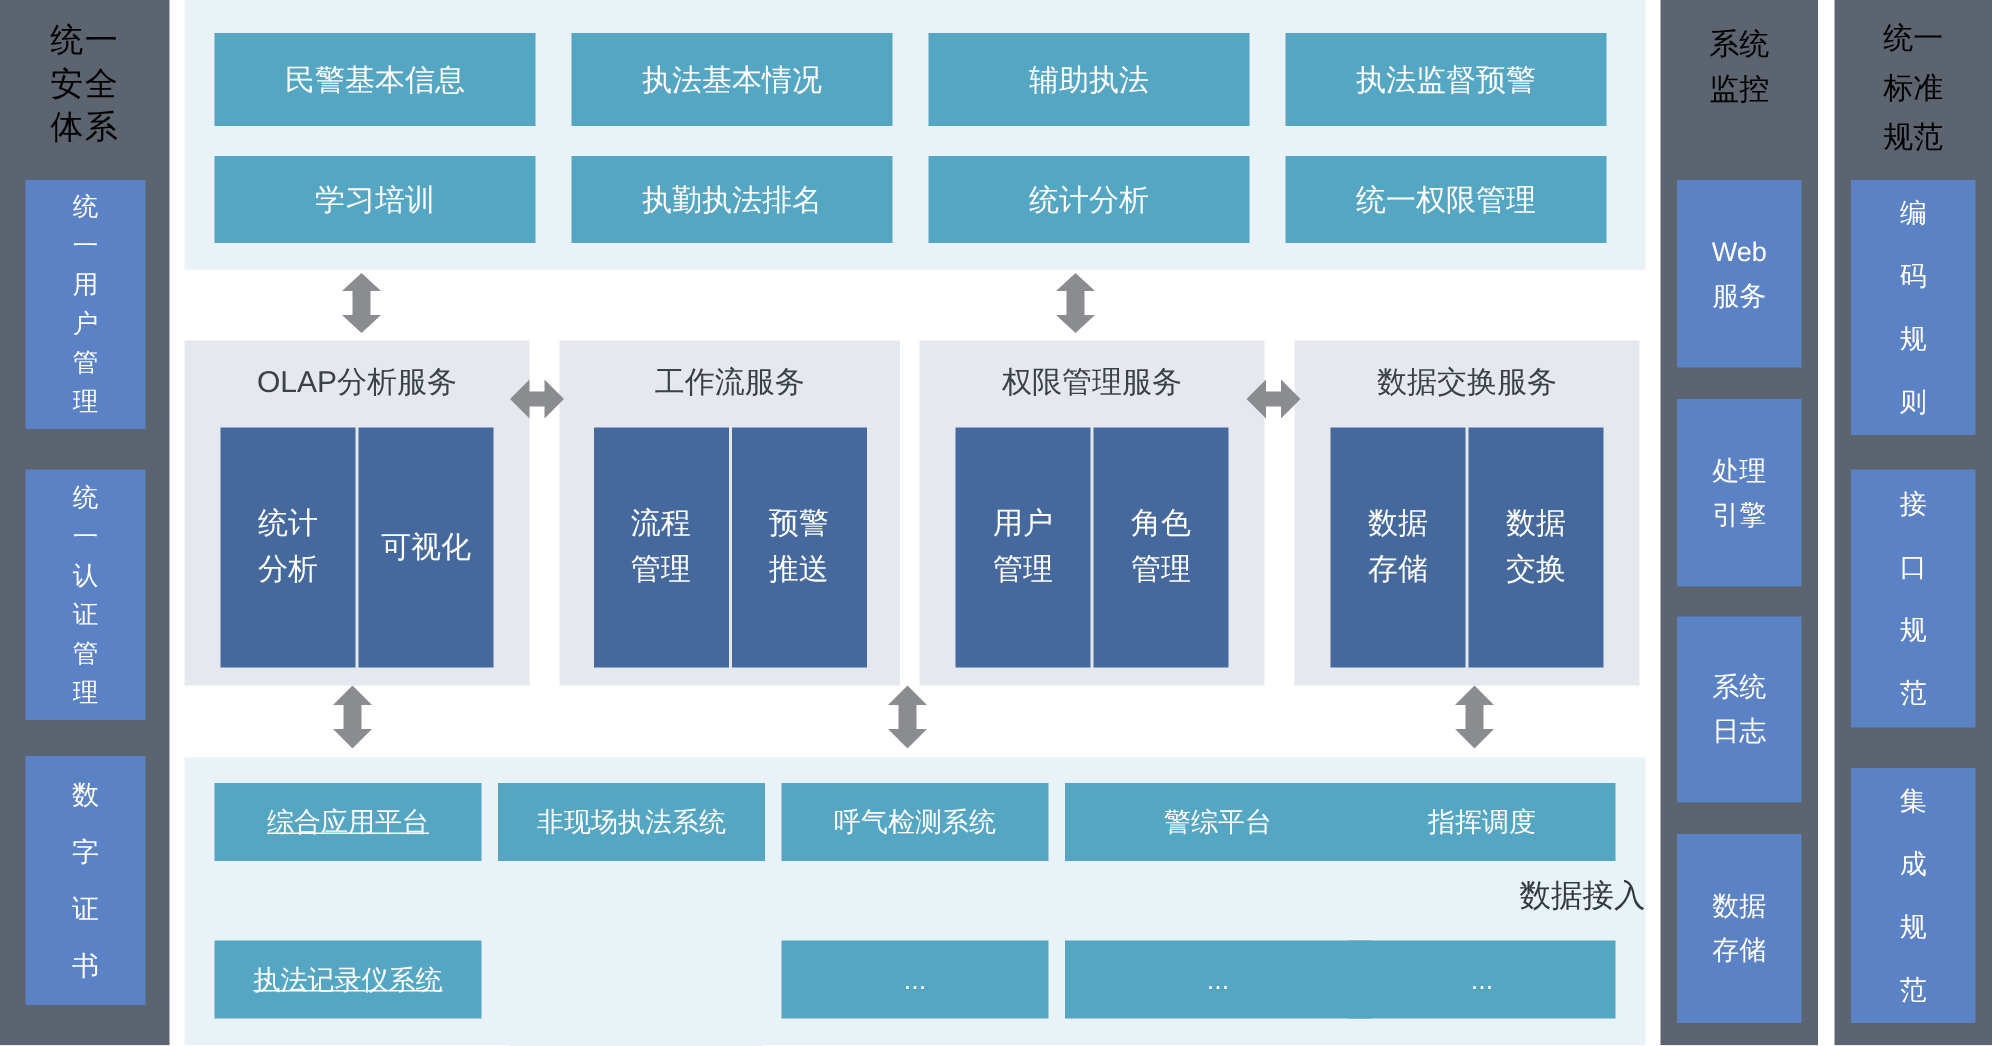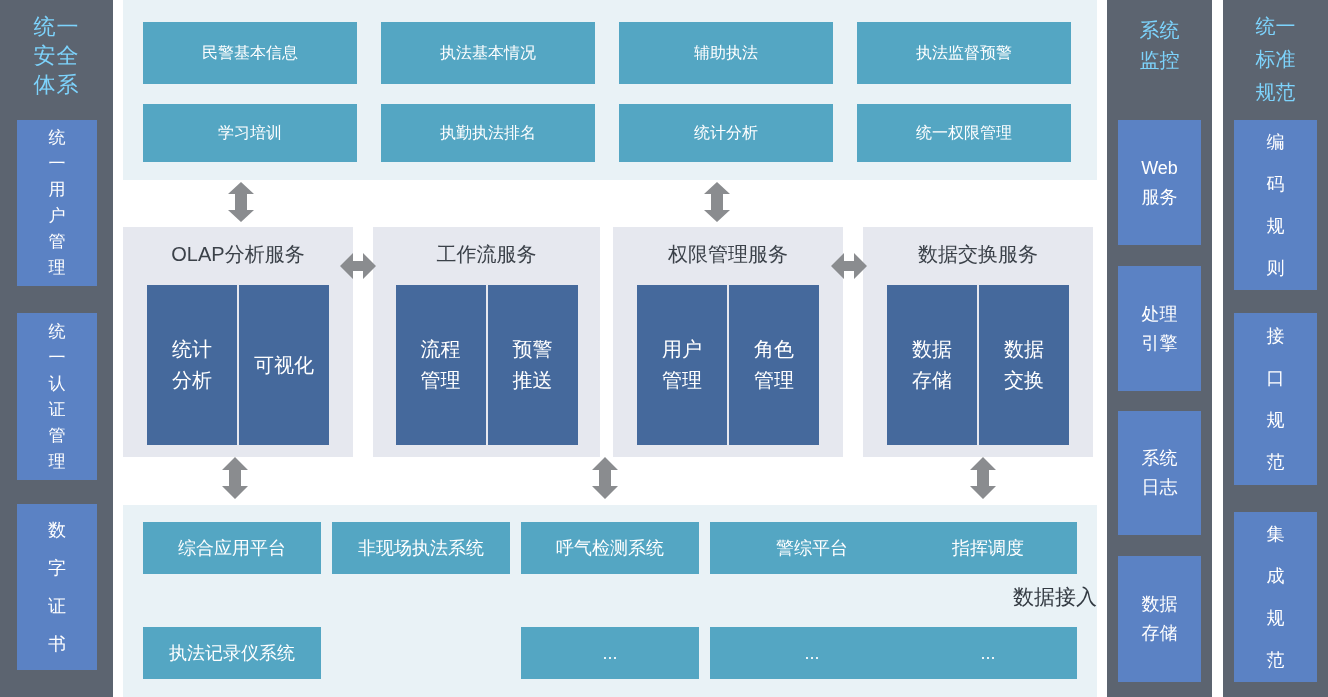--- a/index.html
+++ b/index.html
@@ -7,21 +7,21 @@
   .page {
     position:relative; width:1328px; height:697px; background:#ffffff;
     font-family:"Liberation Sans", sans-serif; overflow:hidden;
   }
   
   .slate-col { position:absolute; top:0; height:697px; background:#5c6470; }
   .col-left   { left:0;     width:113px; }
   .col-mon    { left:1107px; width:105px; }
   .col-std    { left:1223px; width:105px; }
   .col-title {
-    position:absolute; left:0; width:100%; text-align:center; color:#7dd3fc;
+    position:absolute; left:0; width:100%; text-align:center; color:#000000;
     white-space:pre-line;
   }
   .col-left .col-title { top:12px; font-size:22px; line-height:29px; letter-spacing:1px; }
   .col-mon  .col-title { top:15px; font-size:20px; line-height:30px; }
   .col-std  .col-title { top:10px; font-size:20px; line-height:33px; }
 
   .blue-box {
     position:absolute; background:#5b82c4; color:#ffffff;
     display:flex; align-items:center; justify-content:center;
     text-align:center; white-space:pre-line;
@@ -43,33 +43,33 @@
   .s-item-1 { top:313px; height:172px; }
   .s-item-2 { top:512px; height:170px; }
 
   
   .band-top    { position:absolute; left:123px; top:0;     width:974px; height:180px; background:#e9f2f6; }
   .band-bottom { position:absolute; left:123px; top:505px; width:974px; height:192px; background:#e9f2f6; }
 
   .teal-box {
     position:absolute; background:#54a6c3; color:#ffffff;
     display:flex; align-items:center; justify-content:center;
-    text-align:center; font-size:16px;
+    text-align:center; font-size:20px;
   }
   .band-top .row-0 { top:22px;  height:62px; }
   .band-top .row-1 { top:104px; height:58px; }
   .band-top .c-0 { left:20px;  width:214px; }
   .band-top .c-1 { left:258px; width:214px; }
   .band-top .c-2 { left:496px; width:214px; }
   .band-top .c-3 { left:734px; width:214px; }
 
   .band-bottom .teal-box { font-size:18px; height:52px; }
   .band-bottom .row-0 { top:17px; }
   .band-bottom .row-1 { top:122px; }
-  .band-bottom .b-0 { left:20px;  width:178px; }
+  .band-bottom .b-0 { left:20px;  width:178px;text-decoration:underline; }
   .band-bottom .b-1 { left:209px; width:178px; }
   .band-bottom .b-2 { left:398px; width:178px; }
   .band-bottom .b-3 { left:587px; width:204px; }
   .band-bottom .b-4 { left:776px; width:178px; }
   .data-access-label {
     position:absolute; top:78px; left:0; width:100%; text-align:right;
     font-size:21px; color:#333a42;
   }
 
   

